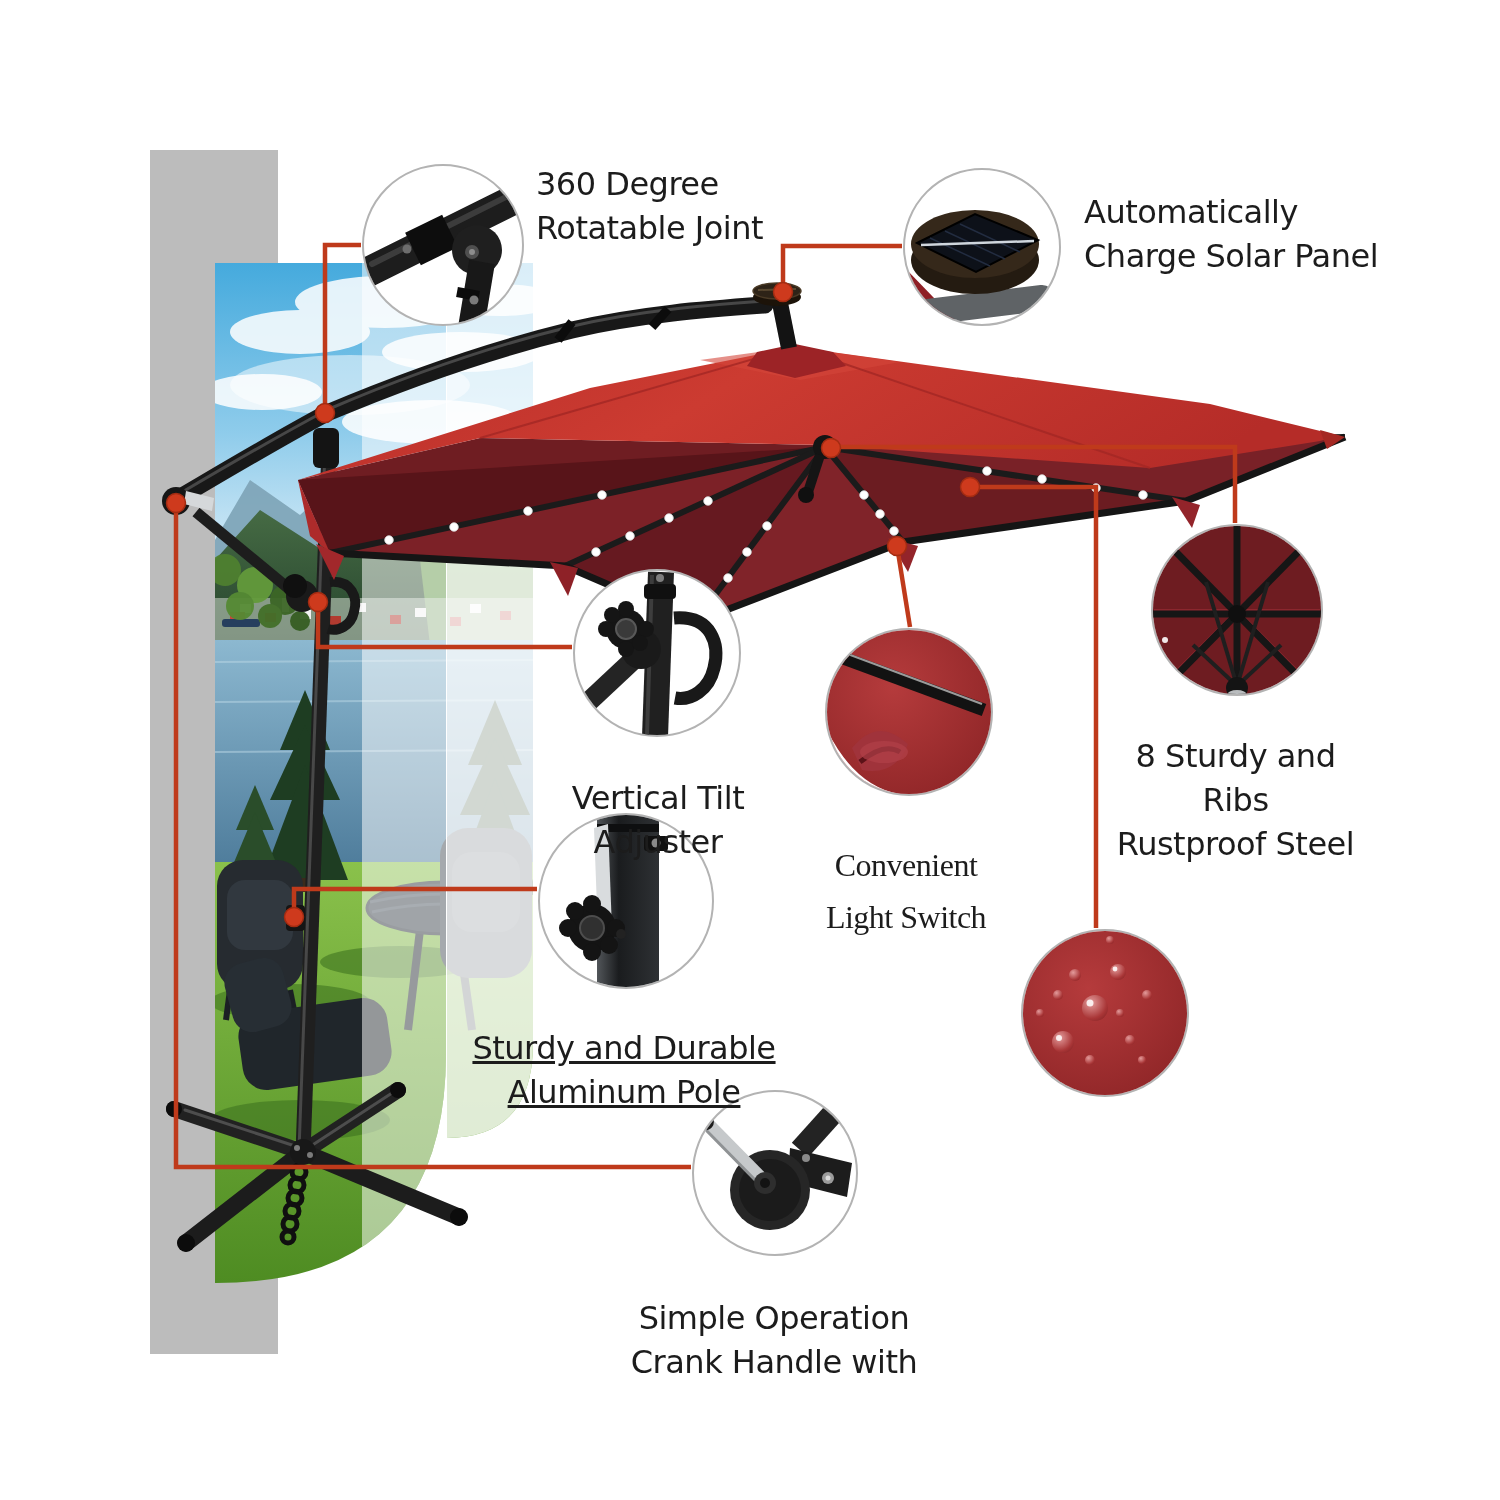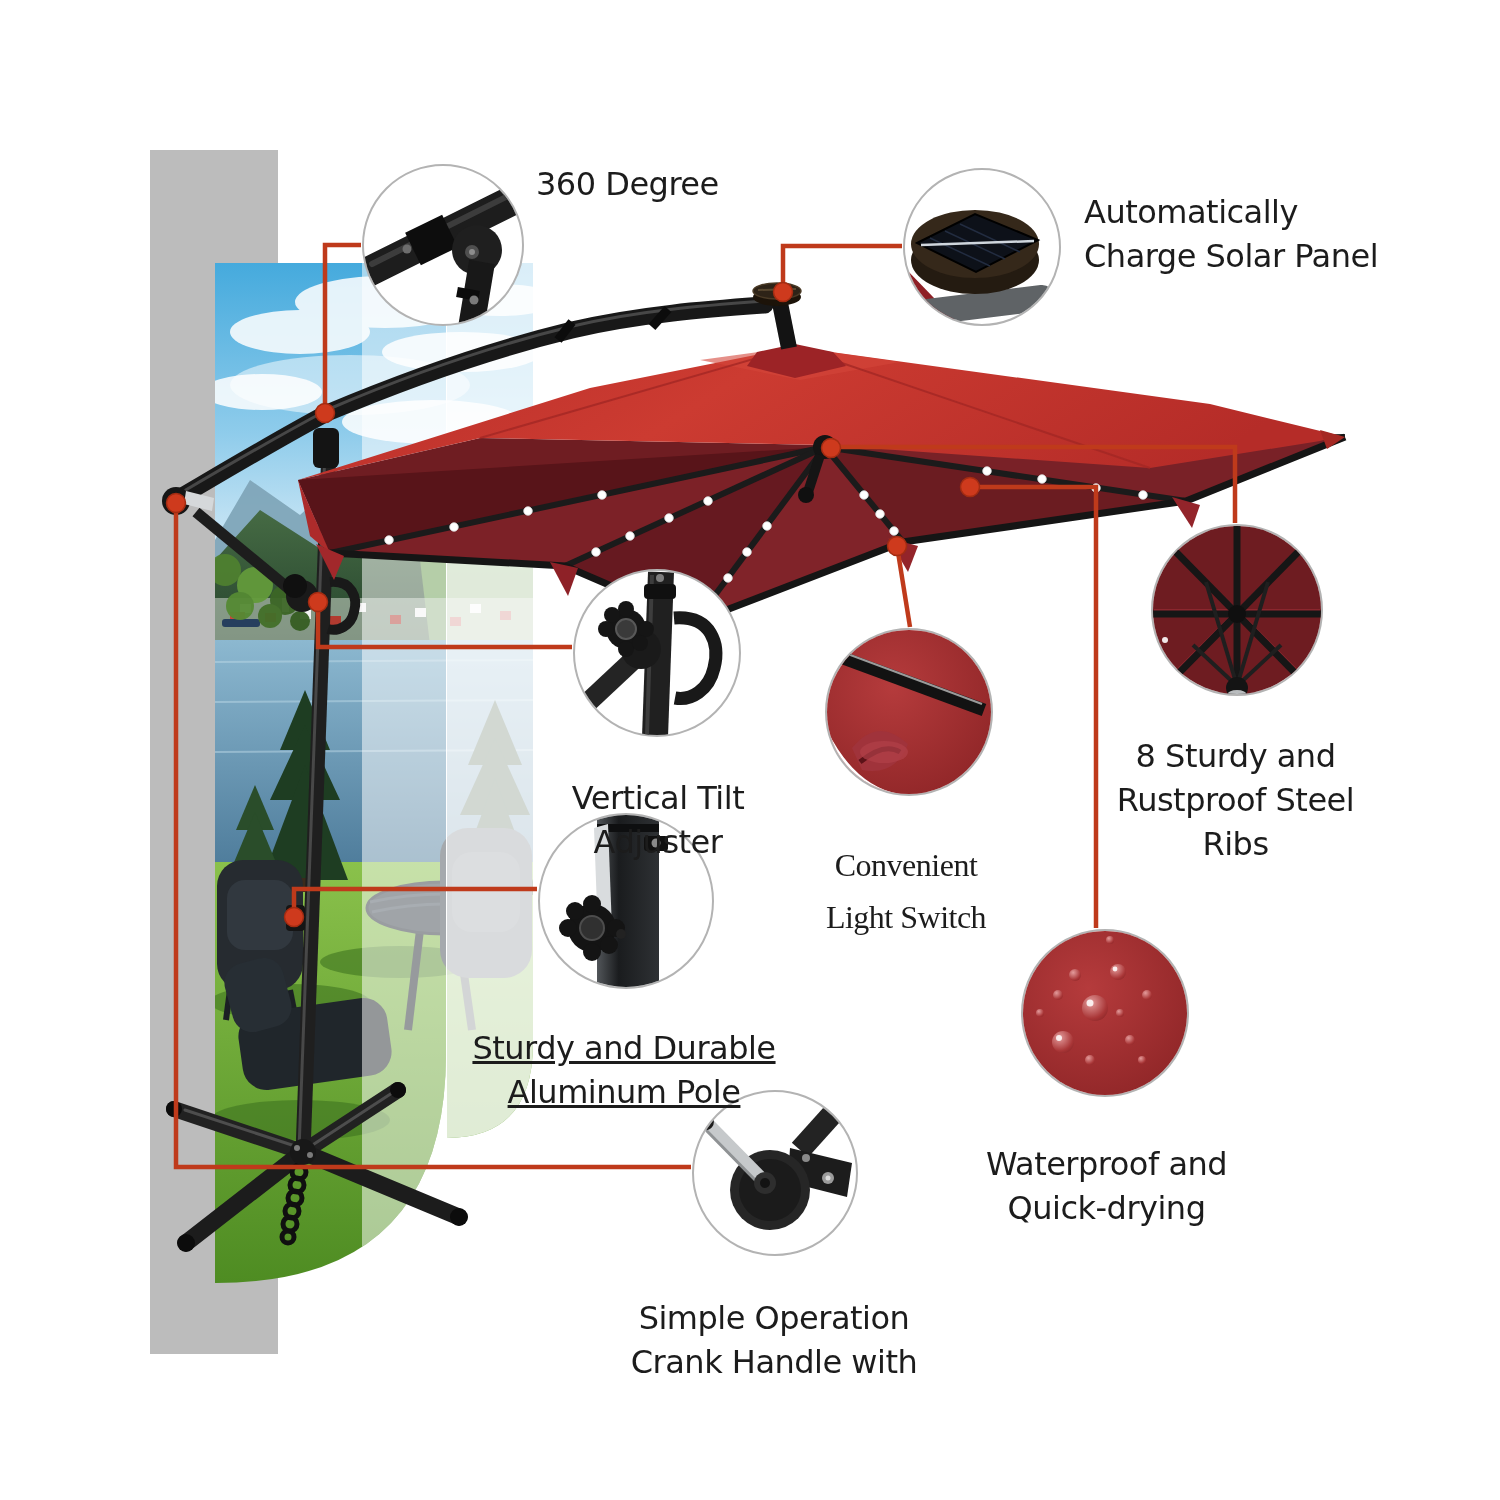--- a/index.html
+++ b/index.html
@@ -472,44 +472,41 @@
       <line x1="703" y1="1127" x2="760" y2="1185" stroke="#8f9294" stroke-width="3"></line>
       <ellipse cx="702" cy="1119" rx="13" ry="10" fill="#1d1d1d" transform="rotate(40 702 1119)"></ellipse>
       <circle cx="765" cy="1183" r="11" fill="#2e2e2e"></circle>
           <circle cx="765" cy="1183" r="5" fill="#131313"></circle>
     </g>
   </g>
 </svg>
 
 <div class="label" style="left:536px;top:162px;">
   <span>360 Degree</span>
+  <span>Rotatable Joint</span>
 </div>
 <div class="label" style="left:1084px;top:190px;">
   <span>Automatically</span>
   <span>Charge Solar Panel</span>
 </div>
 <div class="label center" style="left:538px;top:740px;width:240px;">
   <span>Vertical Tilt</span>
   <span>Adjuster</span>
 </div>
 <div class="label center gap" style="left:786px;top:804px;width:240px;">
   <span>Convenient</span>
   <span>Light Switch</span>
 </div>
 <div class="label center" style="left:1093px;top:698px;width:285px;">
   <span>8 Sturdy and</span>
+  <span>Ribs</span>
   <span>Rustproof Steel</span>
-  <span>Ribs</span>
 </div>
 <div class="label center" style="left:459px;top:990px;width:330px;text-decoration:underline;">
   <span>Sturdy and Durable</span>
   <span>Aluminum Pole</span>
 </div>
-<div class="label center" style="left:964px;top:1106px;width:285px;">
-  <span>Waterproof and</span>
-  <span>Quick-drying</span>
-</div>
 <div class="label center" style="left:614px;top:1260px;width:320px;">
   <span>Simple Operation</span>
   <span>Crank Handle with</span>
 </div>
 
 </div>
 
 </body></html>

